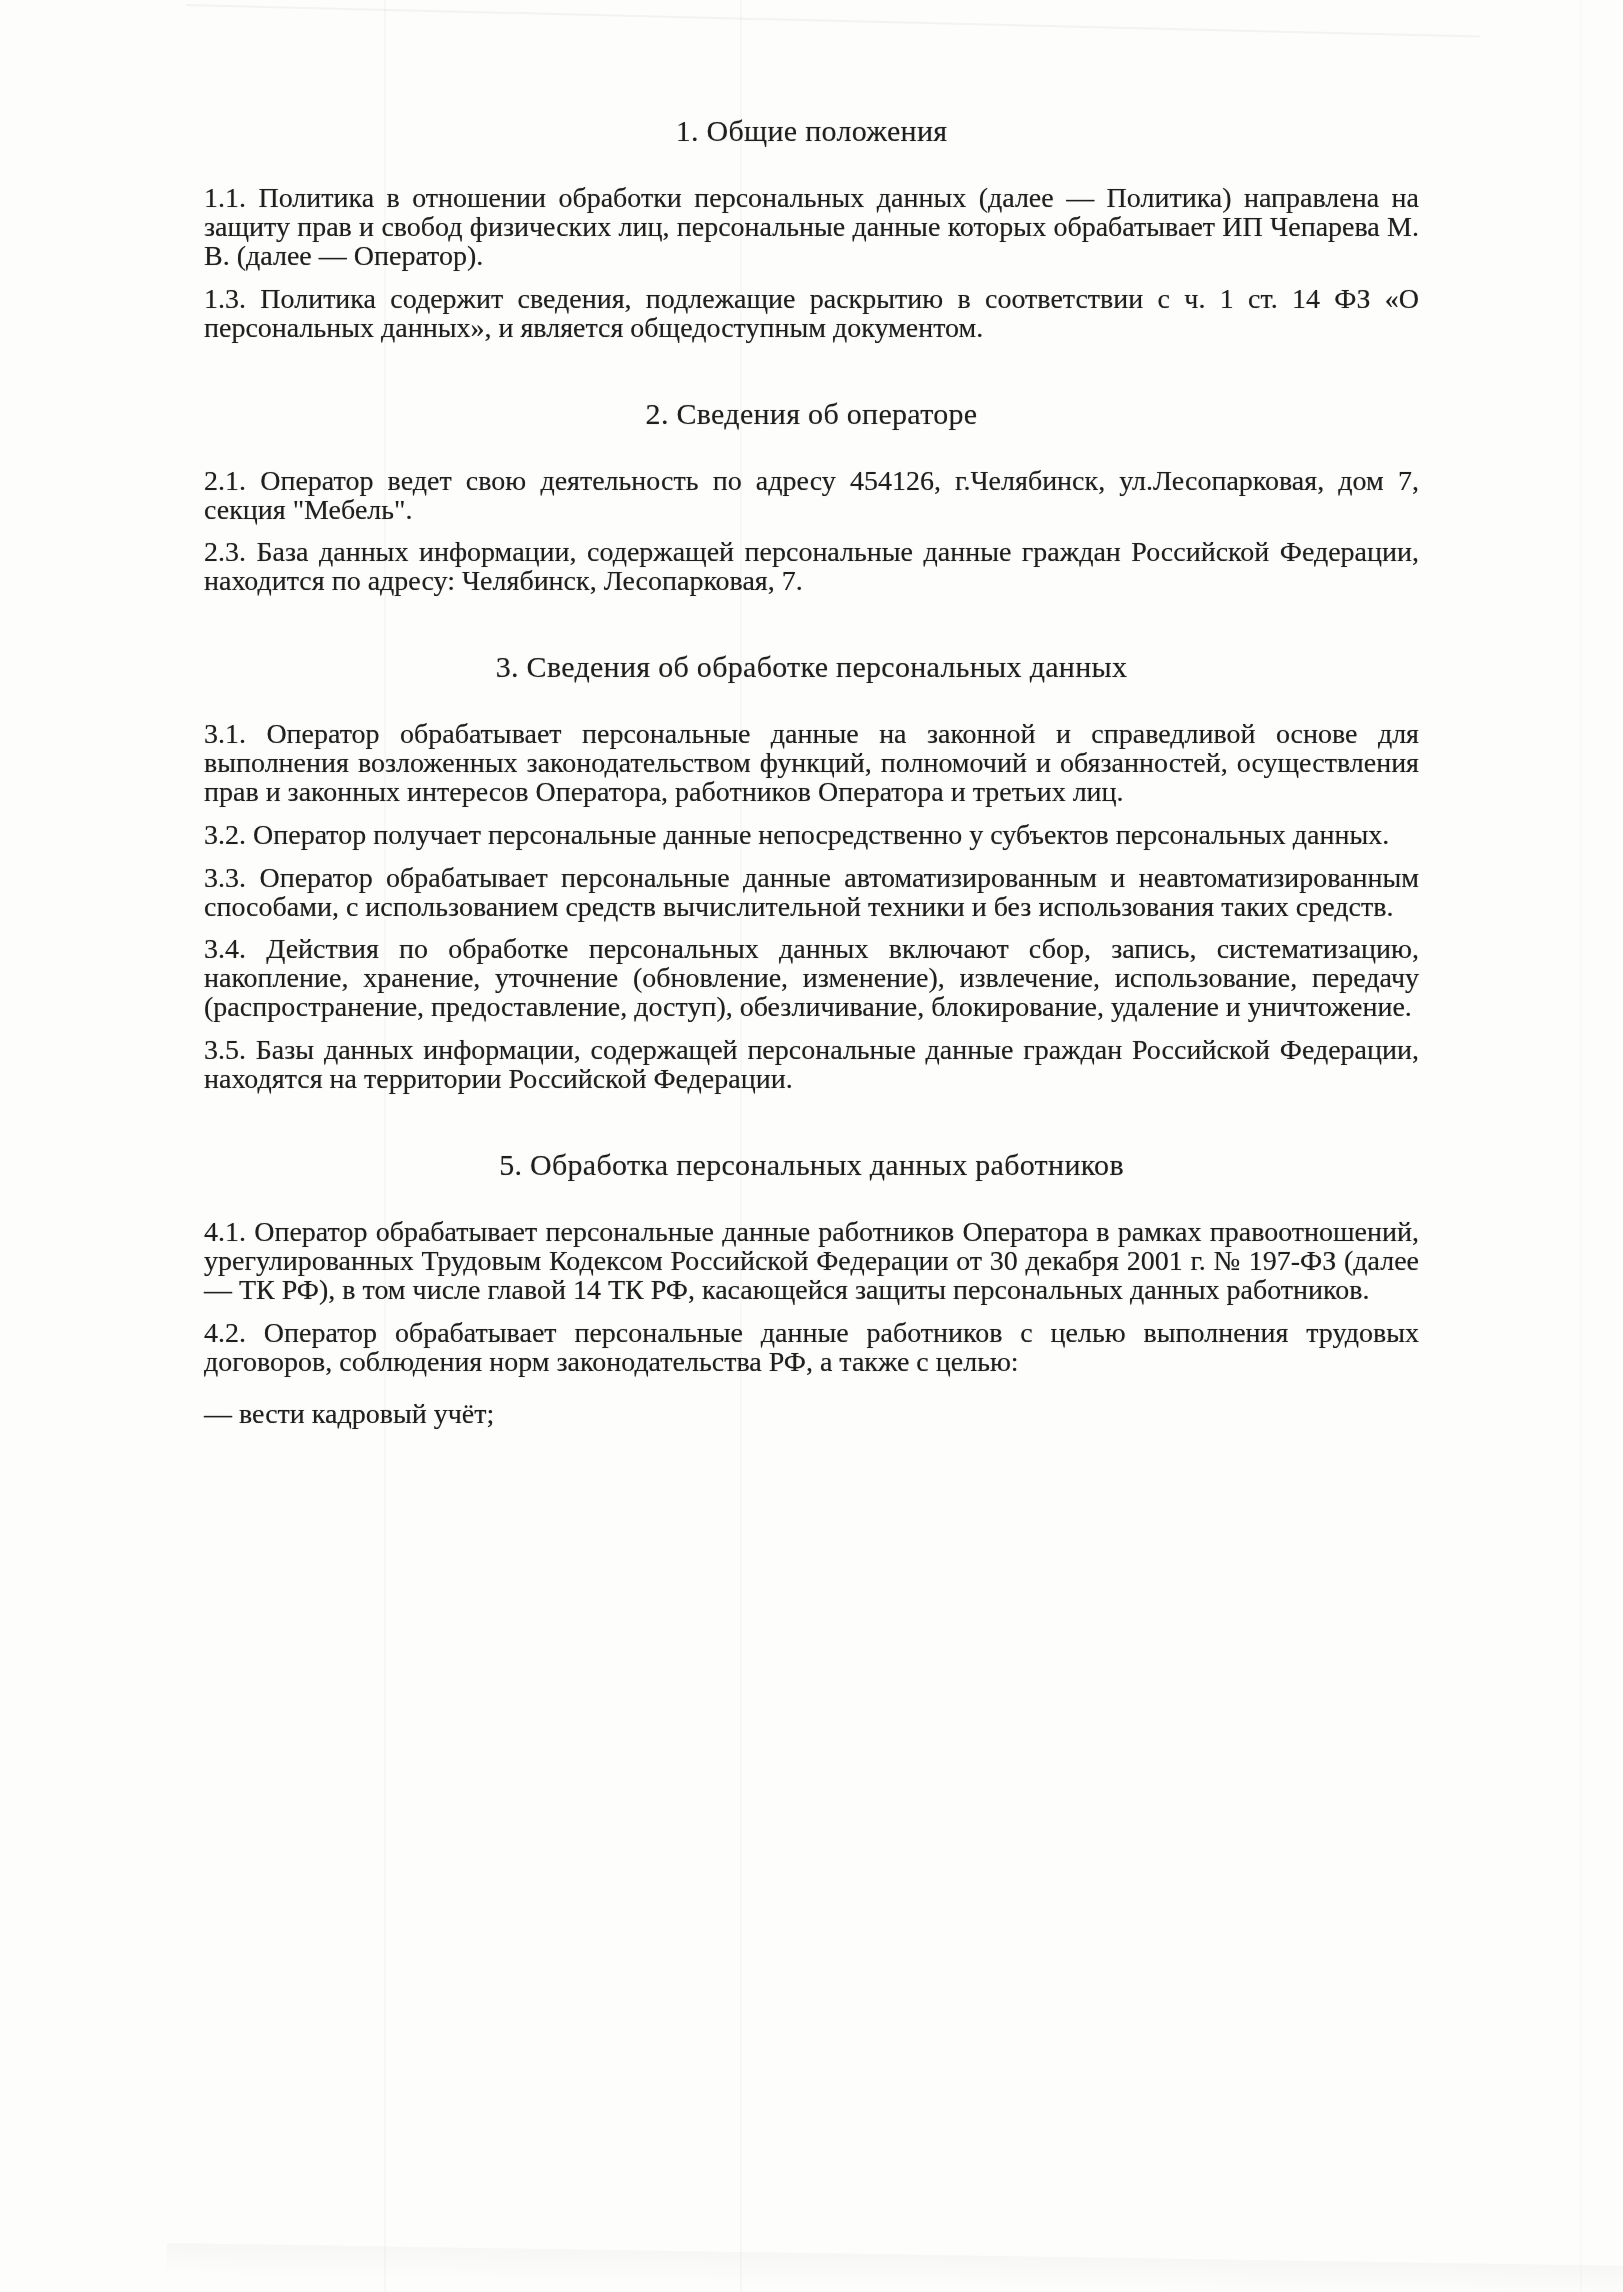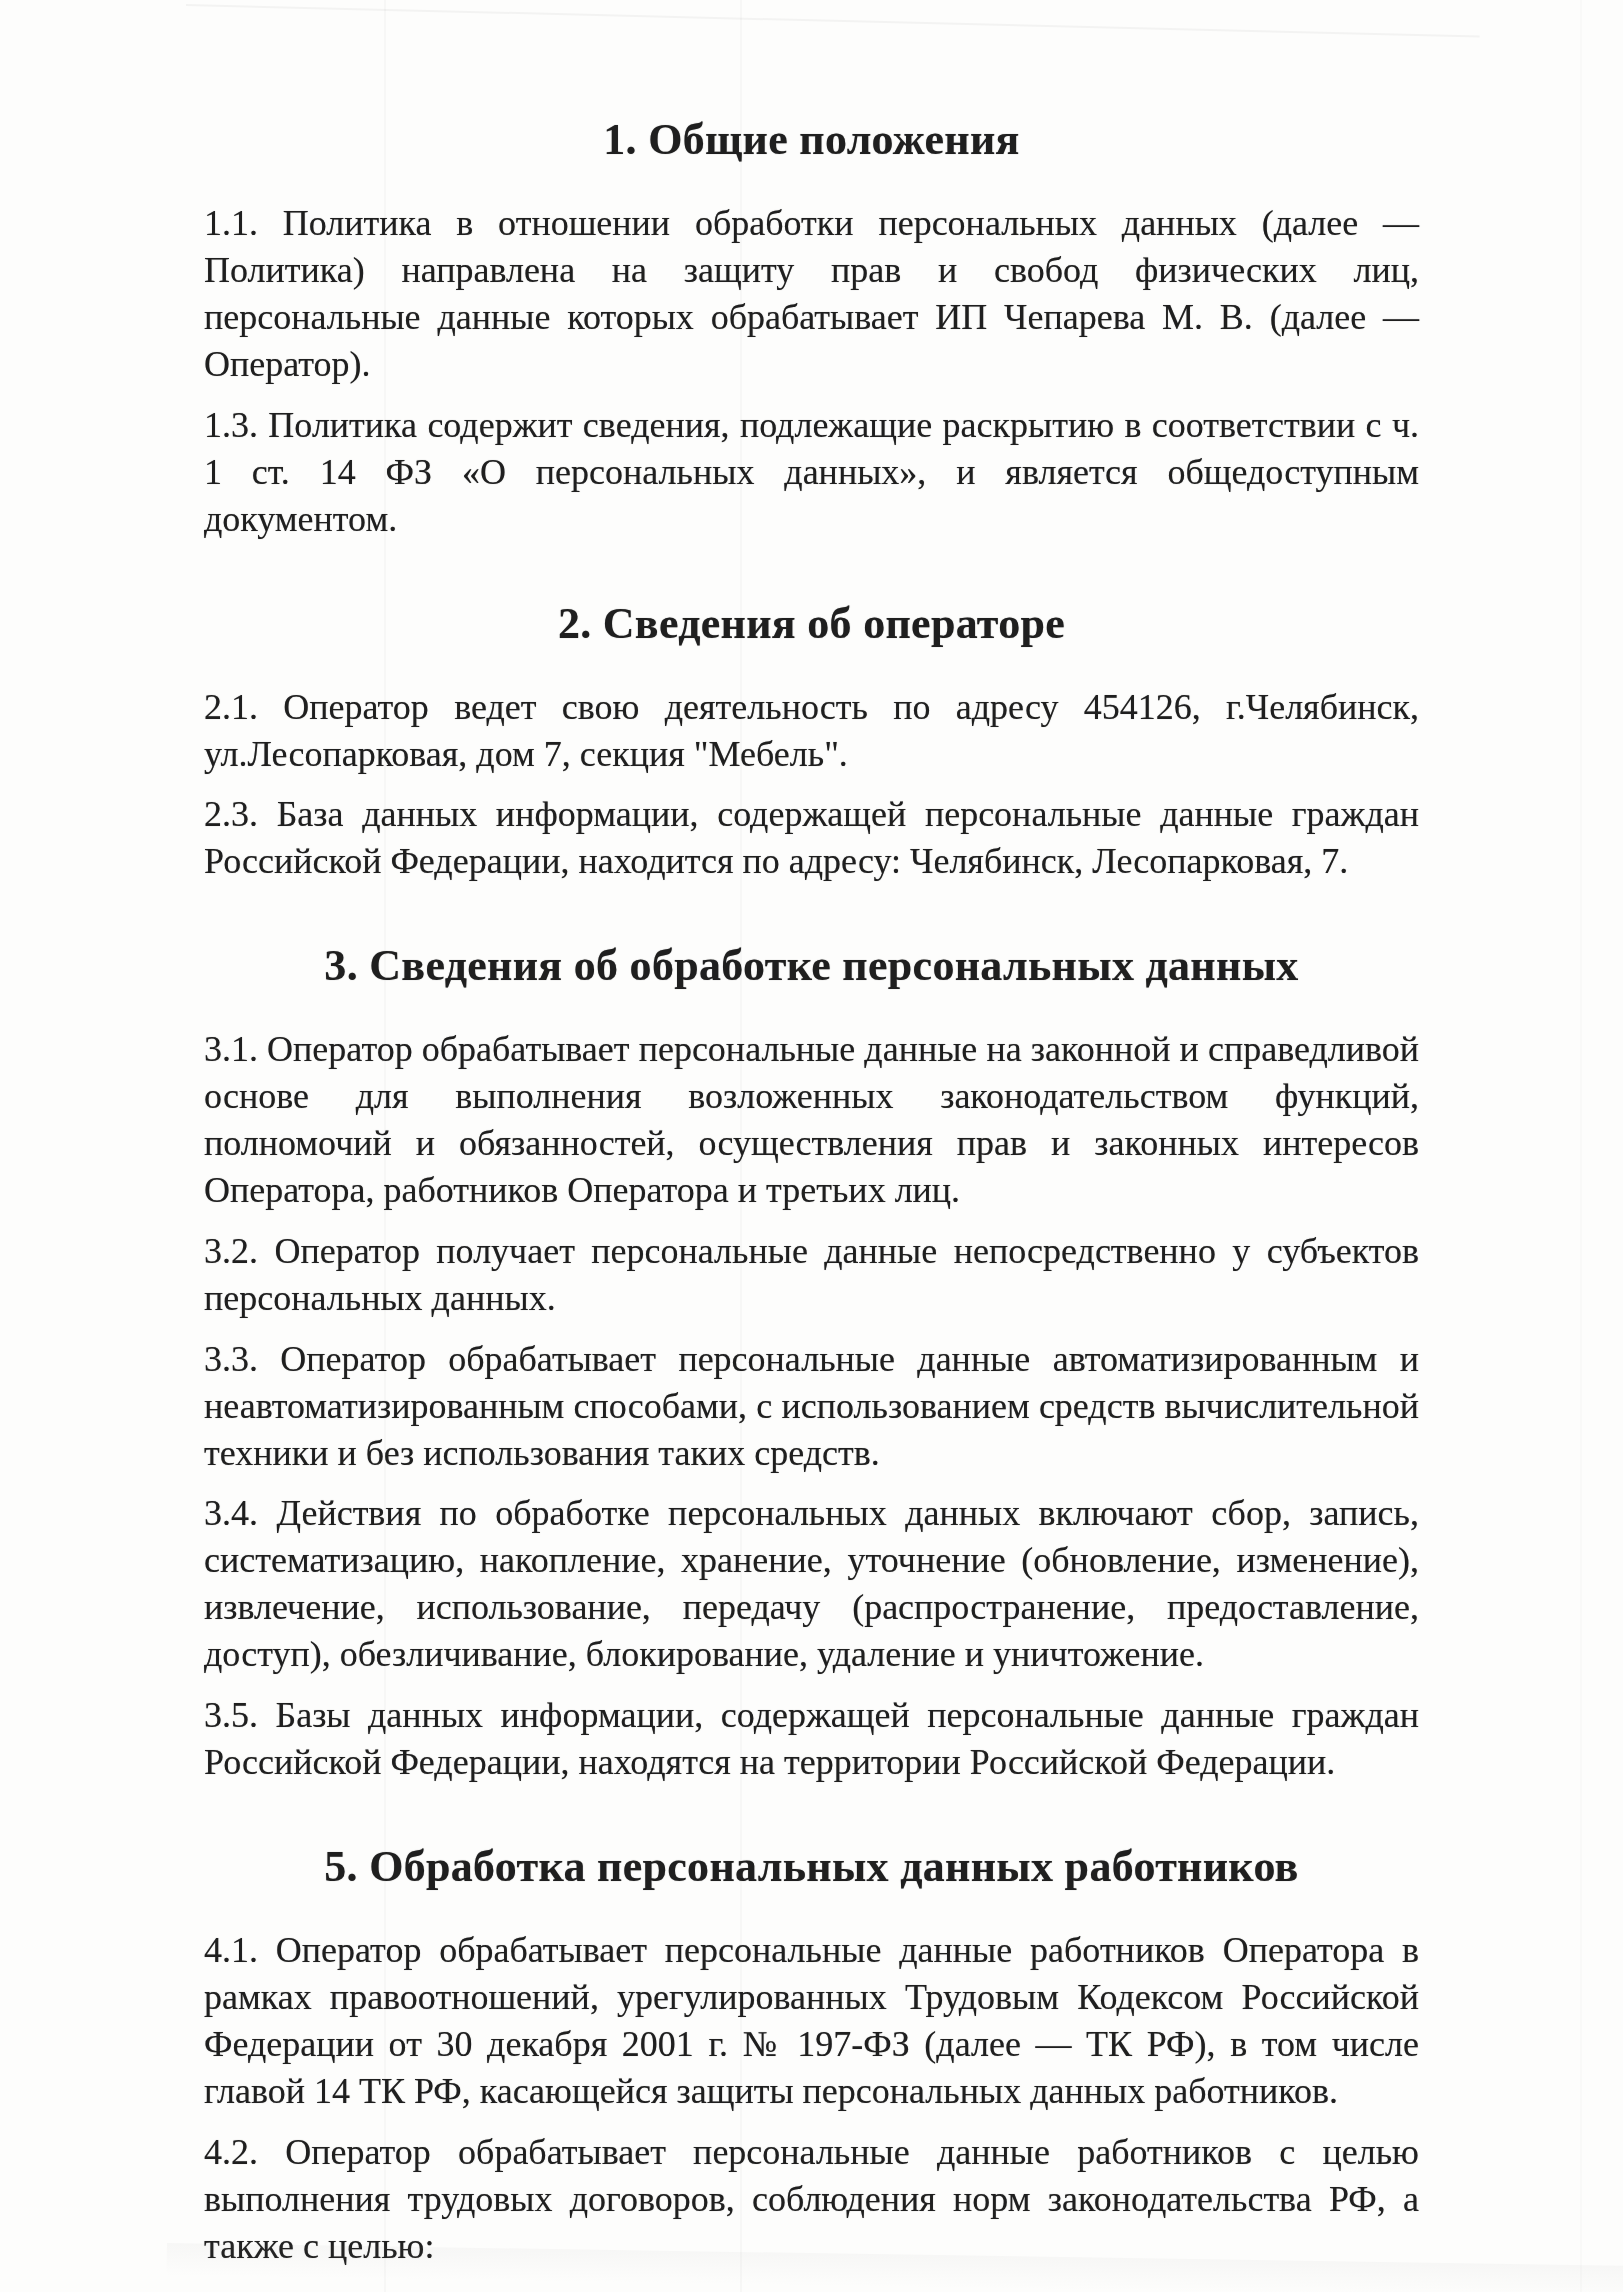--- a/index.html
+++ b/index.html
@@ -46,33 +46,33 @@
   .crease-2 { left: 740px; }
   .crease-3 { left: 1580px; background: rgba(70,70,70,0.025); }
 
   .content {
     position: absolute;
     left: 204px;
     top: 114px;
     width: 1215px;
   }
   .section-heading {
-    font-size: 44px;
-    font-weight: 700;
+    font-size: 30px;
+    font-weight: 400;
     text-align: center;
     margin: 55px 0 35px 0;
     letter-spacing: 0.3px;
     text-shadow: 0 0 1px rgba(30,30,30,0.45);
   }
   .section:first-child .section-heading {
     margin-top: 0;
   }
   .para {
-    font-size: 36px;
-    line-height: 47px;
+    font-size: 28px;
+    line-height: 29px;
     text-align: justify;
     margin: 0 0 13.7px 0;
     text-shadow: 0 0 0.8px rgba(30,30,30,0.5);
   }
   .dash-item {
     font-size: 28px;
     line-height: 47px;
     margin: 7.8px 0 0 0;
     text-shadow: 0 0 0.8px rgba(30,30,30,0.5);
   }

